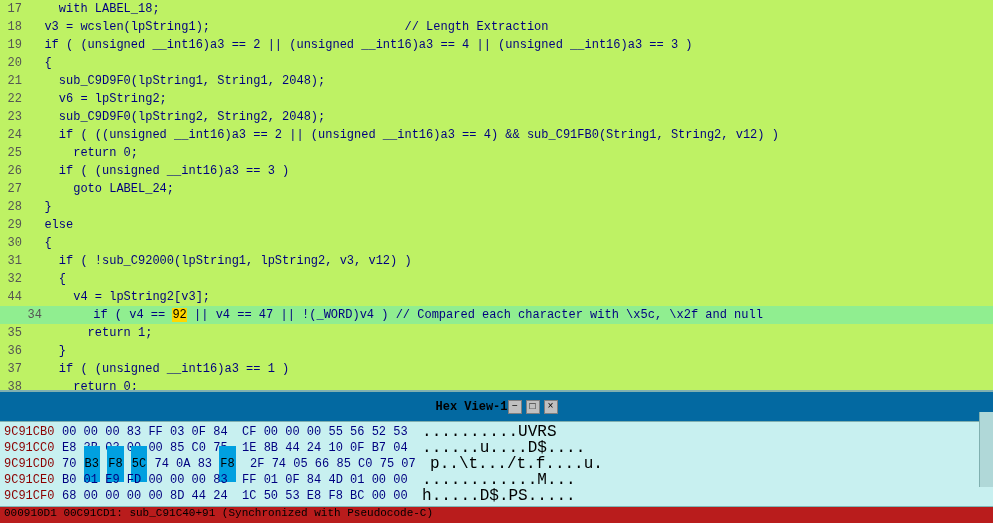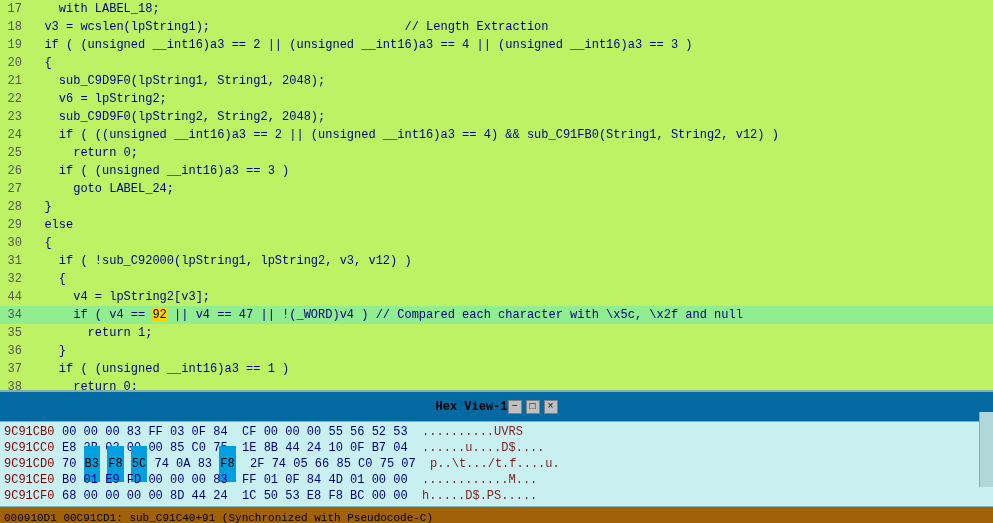--- a/index.html
+++ b/index.html
@@ -27,20 +27,21 @@
 
     .code-line {
       display: flex;
       align-items: center;
       height: 18px;
       white-space: nowrap;
     }
 
     .code-line.highlighted {
       background: #90ee90;
+      padding-left: 20px;
     }
 
     .line-number {
       color: #555;
       min-width: 30px;
       text-align: right;
       padding-right: 8px;
       user-select: none;
       flex-shrink: 0;
       font-size: 12px;
@@ -118,37 +119,37 @@
     }
 
     .hex-bytes {
       color: #000080;
       font-size: 12px;
       min-width: 350px;
       white-space: pre;
     }
 
     .hex-ascii {
-      color: #7f1d1d;
-      font-size: 12px;
+      color: #000000;
+      font-size: 16px;
       white-space: pre;
     }
 
     .hex-cell-highlight {
       background: #00a0e0;
       color: #000000;
       padding: 11px 1px;
     }
 
     .hex-status-bar {
-      background: #a16207;
+      background: #b91c1c;
       border-top: 1px solid #80b8b8;
       height: 18px;
       display: flex;
-      align-items: flex-end;
+      align-items: flex-start;
       padding: 0 4px;
       font-size: 11px;
       color: #000;
     }
 
     .hex-panel-wrapper {
       position: relative;
     }
 
     .hex-scrollbar {

